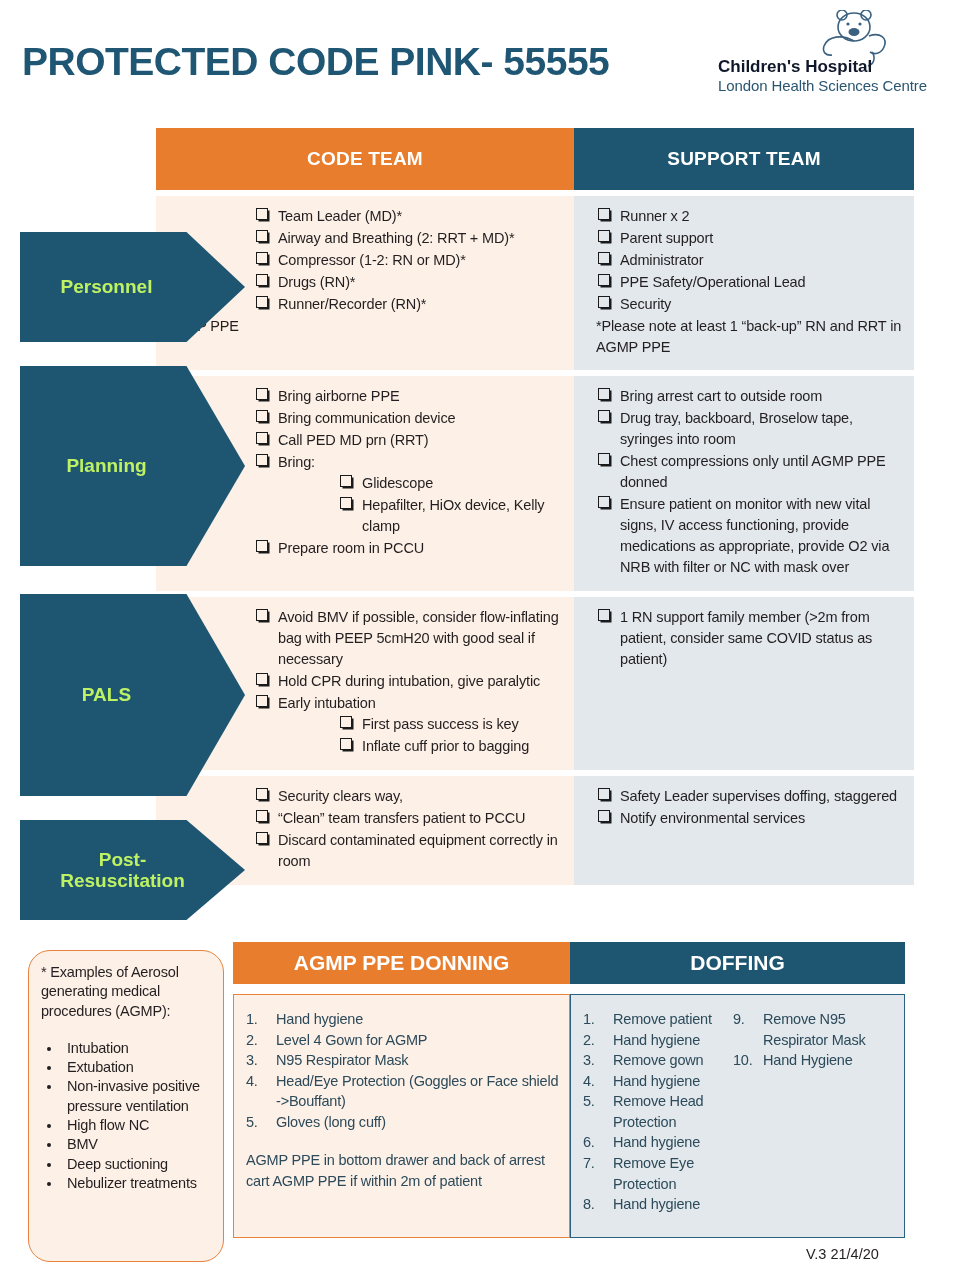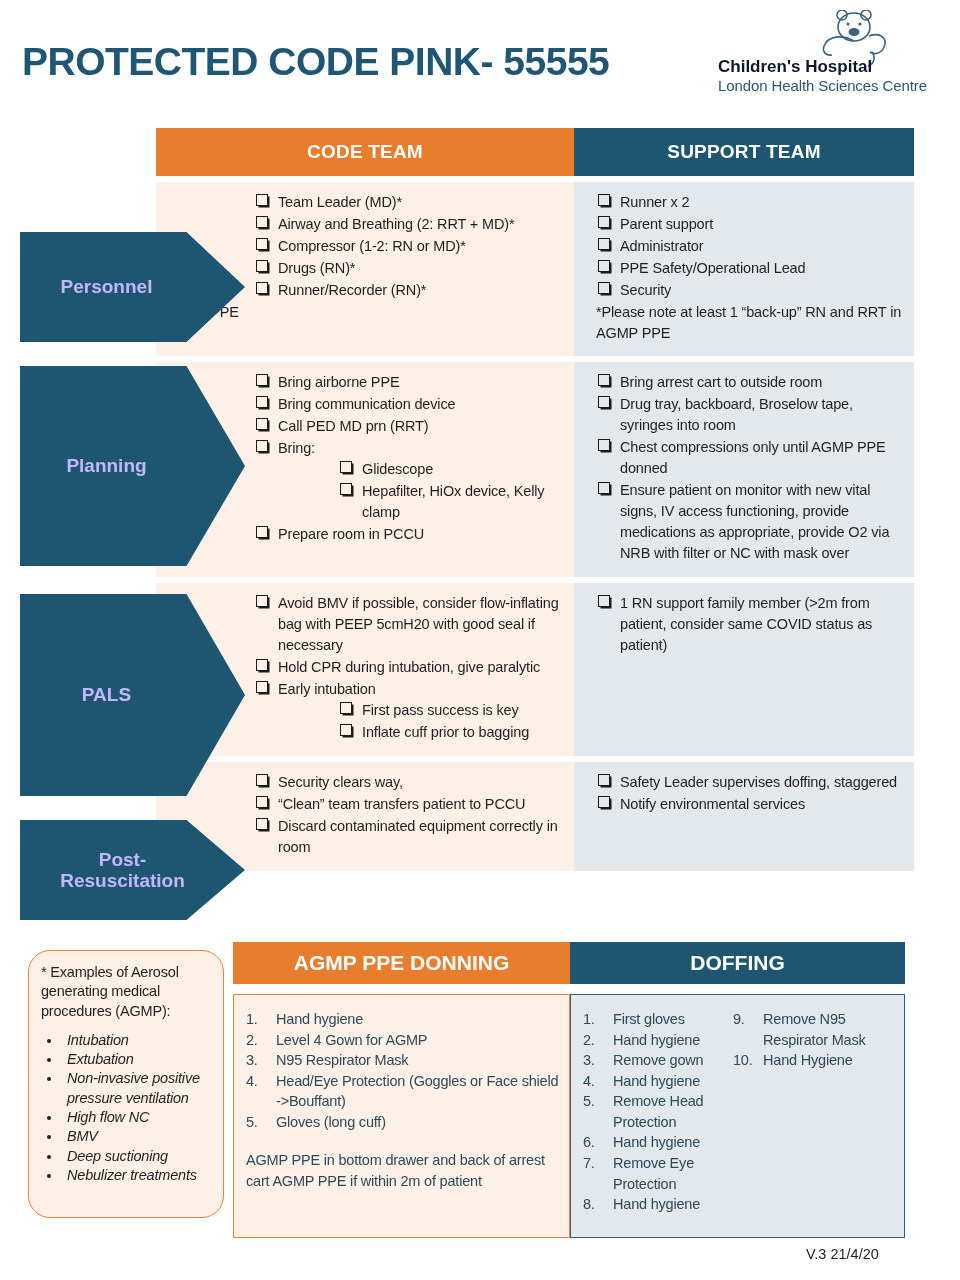--- a/index.html
+++ b/index.html
@@ -53,21 +53,21 @@
     white-space: nowrap;
     letter-spacing: -0.1px;
   }
 
   
   .table {
     position: absolute;
     left: 156px; top: 128px;
     width: 758px;
   }
-  .thead { display: flex; height: 48px; }
+  .thead { display: flex; height: 62px; }
   .th {
     display: flex;
     align-items: center;
     justify-content: center;
     color: #ffffff;
     font-size: 19px;
     font-weight: bold;
     letter-spacing: 0.2px;
   }
   .th-code { width: 418px; background: #e87d2e; }
@@ -117,52 +117,51 @@
     margin-top: 1px;
   }
   .cell-code .plain-note { }
   .cell-support .plain-note { margin-left: 22px; }
 
   
   .arrow {
     position: absolute;
     left: 20px;
     background: #1e5671;
-    color: #c4b5fd;
+    color: #bef264;
     font-size: 19px;
     font-weight: bold;
     display: flex;
     align-items: center;
     justify-content: center;
     text-align: center;
     line-height: 1.12;
     clip-path: polygon(0 0, 74% 0, 100% 50%, 74% 100%, 0 100%);
     box-sizing: border-box;
     padding-right: 52px;
   }
 
   
   .agmp-box {
     position: absolute;
     left: 28px; top: 950px;
-    width: 196px; height: 268px;
+    width: 196px; height: 312px;
     background: #fdf0e7;
     border: 1.5px solid #e8823c;
     border-radius: 22px;
     box-sizing: border-box;
     padding: 12px 8px 24px 12px;
     font-size: 14.5px;
     line-height: 1.33;
     letter-spacing: -0.2px;
   }
   .agmp-box ul {
     list-style: none;
-    margin: 10px 0 0 0;
+    margin: 18px 0 0 0;
     padding: 0;
-    font-style: italic;
   }
   .agmp-box ul li {
     position: relative;
     padding-left: 26px;
     margin-bottom: 0px;
   }
   .agmp-box ul li .dot {
     position: absolute;
     left: 6px; top: 8px;
     width: 4px; height: 4px;
@@ -389,21 +388,21 @@
     <li><span class="num">3.</span><span>N95 Respirator Mask</span></li>
     <li><span class="num">4.</span><span>Head/Eye Protection (Goggles or Face shield -&gt;Bouffant)</span></li>
     <li><span class="num">5.</span><span>Gloves (long cuff)</span></li>
   </ol>
   <div class="donning-note">AGMP PPE in bottom drawer and back of arrest cart  AGMP PPE if within 2m of patient</div>
 </div>
 
 <div class="doffing-box">
   <div class="doff-cols">
     <ol class="numlist doff-col-a">
-      <li><span class="num">1.</span><span>First gloves</span></li>
+      <li><span class="num">1.</span><span>Remove patient</span></li>
       <li><span class="num">2.</span><span>Hand hygiene</span></li>
       <li><span class="num">3.</span><span>Remove gown</span></li>
       <li><span class="num">4.</span><span>Hand hygiene</span></li>
       <li><span class="num">5.</span><span>Remove Head Protection</span></li>
       <li><span class="num">6.</span><span>Hand hygiene</span></li>
       <li><span class="num">7.</span><span>Remove Eye Protection</span></li>
       <li><span class="num">8.</span><span>Hand hygiene</span></li>
     </ol>
     <ol class="numlist doff-col-b">
       <li><span class="num">9.</span><span>Remove N95 Respirator Mask</span></li>

